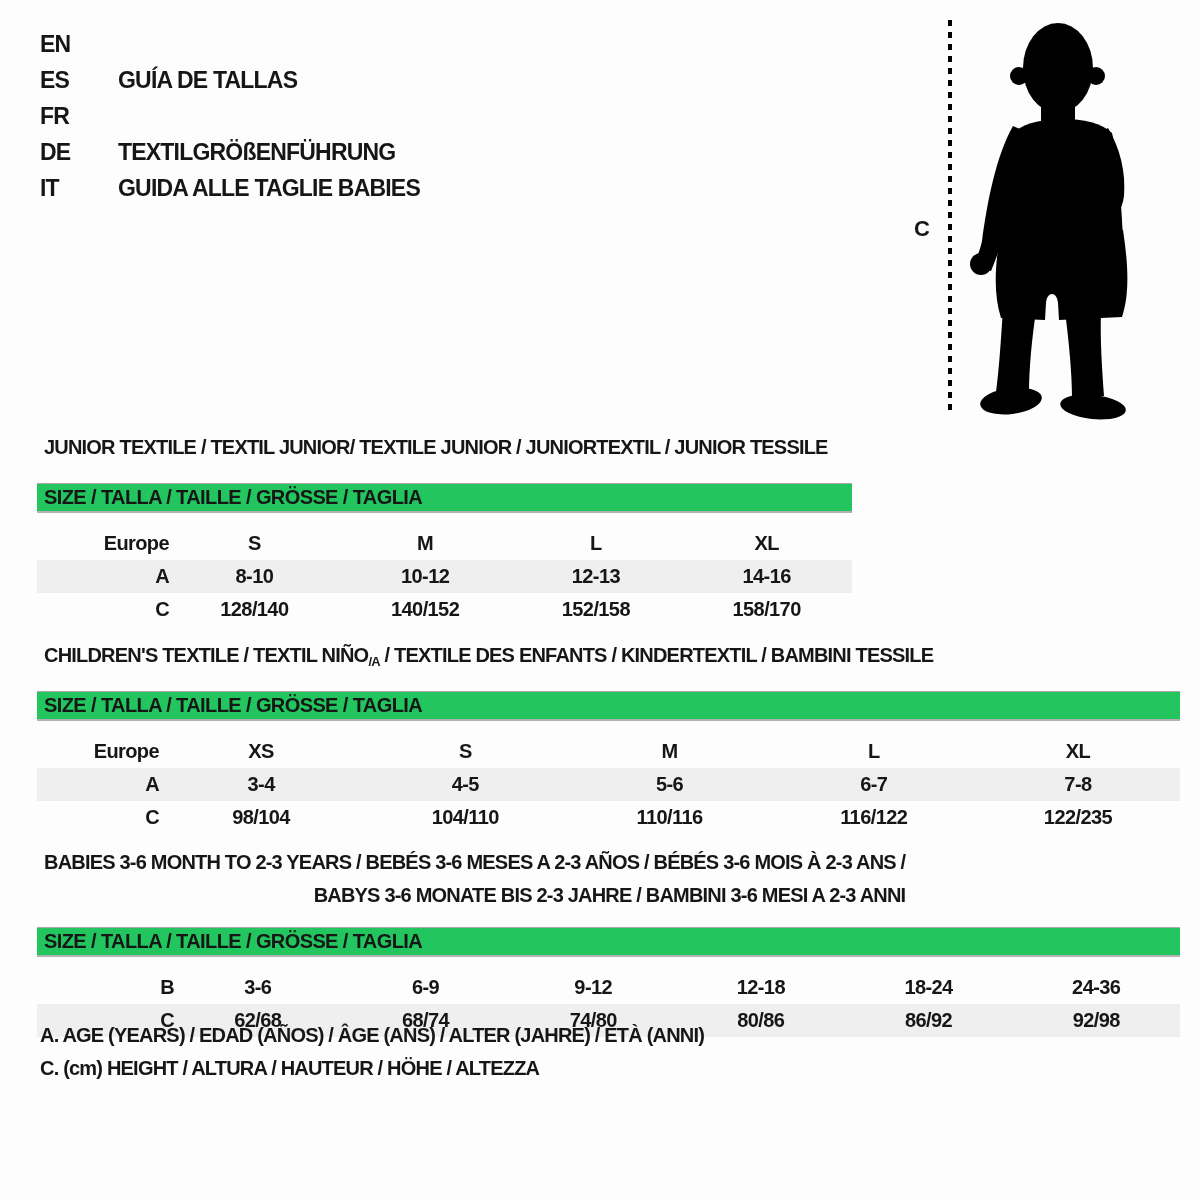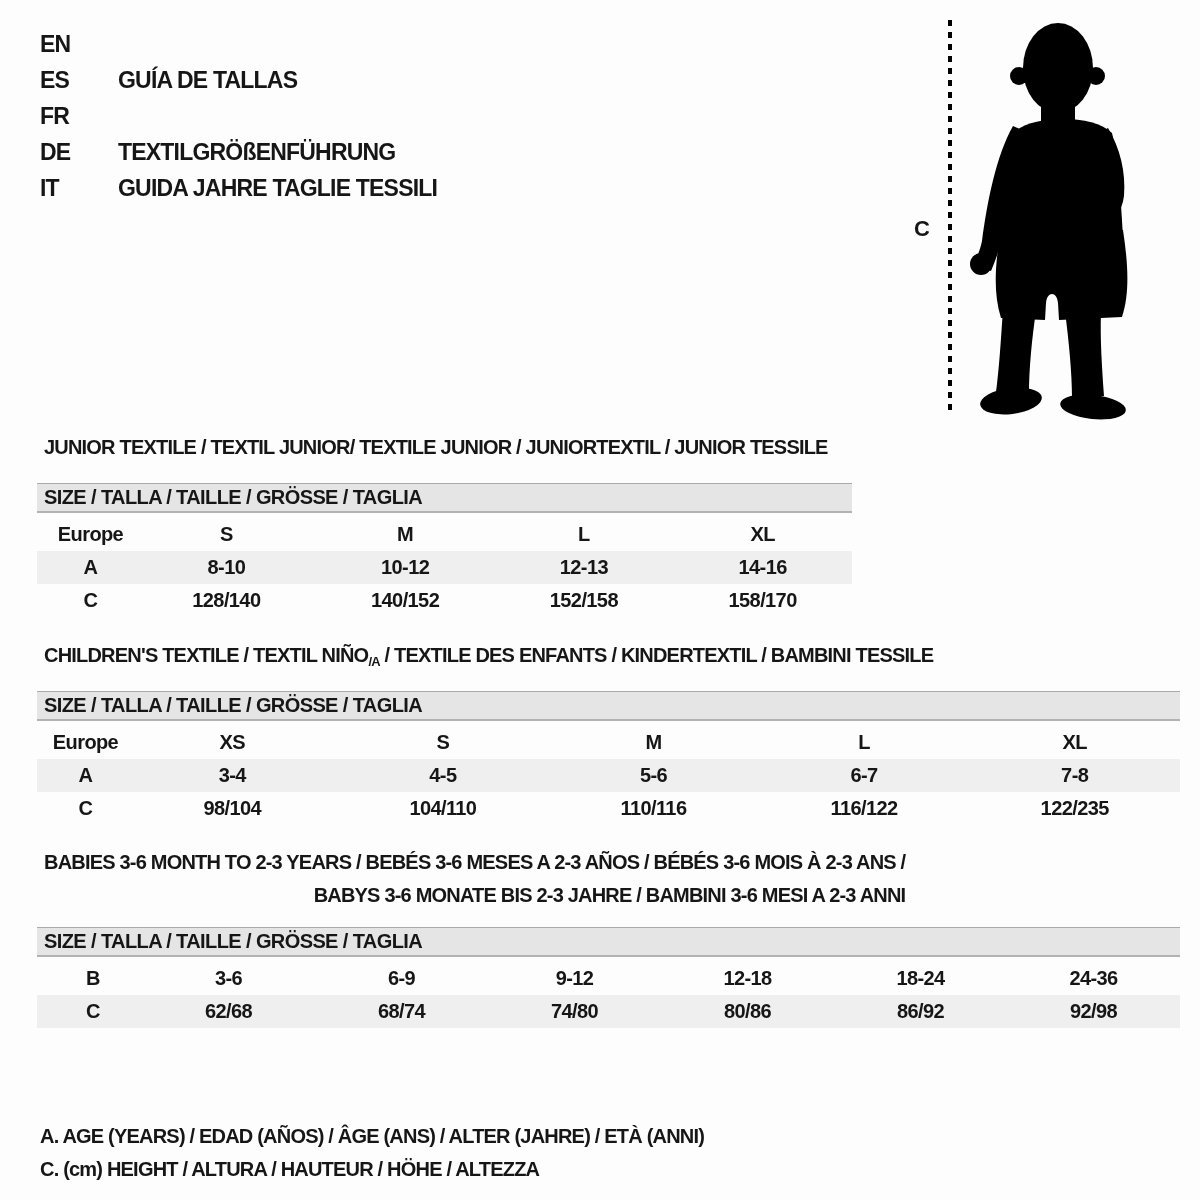--- a/index.html
+++ b/index.html
@@ -16,38 +16,38 @@
   
   .figure-svg { position:absolute; left:895px; top:8px; width:260px; height:420px; }
   .c-label { position:absolute; left:914px; top:216px; font-size:22px; }
   
   .sec-title { position:absolute; left:44px; font-size:20px; letter-spacing:-0.8px; white-space:nowrap; }
   .subsc { font-size:13px; vertical-align:-4px; }
   .two-line { line-height:33px;text-align:right; }
   
   .tbl { position:absolute; left:37px; font-size:20px; letter-spacing:-0.6px; }
   .tbl-head {
-    height:27px; background:#e5e5e5;
+    height:27px; background:#22c55e;
     border-top:1px solid #aaaaaa; border-bottom:2px solid #b2b2b2;
-    display:flex; align-items:center; padding-left:7px; margin-bottom:5px;
+    display:flex; align-items:center; padding-left:7px; margin-bottom:14px;
   }
   .trow { display:flex; align-items:center; height:33px; }
   .trow.shaded { background:#efefef; }
-  .trow .lbl { text-align:center; padding-left:7px; box-sizing:border-box; }
+  .trow .lbl { text-align:right; padding-left:7px; box-sizing:border-box;margin-left:32px; }
   .trow .val { flex:1; text-align:center; }
   .tbl-junior   { top:483px; width:815px; }
   .tbl-junior   .lbl { width:100px; }
   .tbl-junior   .trow:first-of-type { height:36px; }
   .tbl-children { top:691px; width:1143px; }
   .tbl-children .lbl { width:90px; }
   .tbl-children .trow:first-of-type { height:35px; }
   .tbl-babies   { top:927px; width:1143px; }
   .tbl-babies   .lbl { width:105px; }
   
-  .legend { position:absolute; left:40px; top:1120px; font-size:20px; letter-spacing:-0.8px; line-height:33px; }
+  .legend { position:absolute; left:40px; top:1019px; font-size:20px; letter-spacing:-0.8px; line-height:33px; }
 </style>
 </head>
 <body>
 
 <div class="canvas">
 
   <div class="lang-block">
     <div class="lang-row">
       <span class="lang-code">EN</span>
     </div>
@@ -57,21 +57,21 @@
     </div>
     <div class="lang-row">
       <span class="lang-code">FR</span>
     </div>
     <div class="lang-row">
       <span class="lang-code">DE</span>
       <span class="lang-title">TEXTILGRÖßENFÜHRUNG</span>
     </div>
     <div class="lang-row">
       <span class="lang-code">IT</span>
-      <span class="lang-title">GUIDA JAHRE TAGLIE TESSILI</span>
+      <span class="lang-title">GUIDA ALLE TAGLIE BABIES</span>
     </div>
   </div>
 
   <span class="c-label">C</span>
   <svg class="figure-svg" viewBox="0 0 260 420" xmlns="http://www.w3.org/2000/svg">
     <line x1="55" y1="12" x2="55" y2="408" stroke="#000000" stroke-width="4" stroke-dasharray="6 6"></line>
     <g fill="#000000">
 
       <ellipse cx="163" cy="60" rx="35" ry="45"></ellipse>
       <circle cx="124" cy="68" r="9"></circle>

